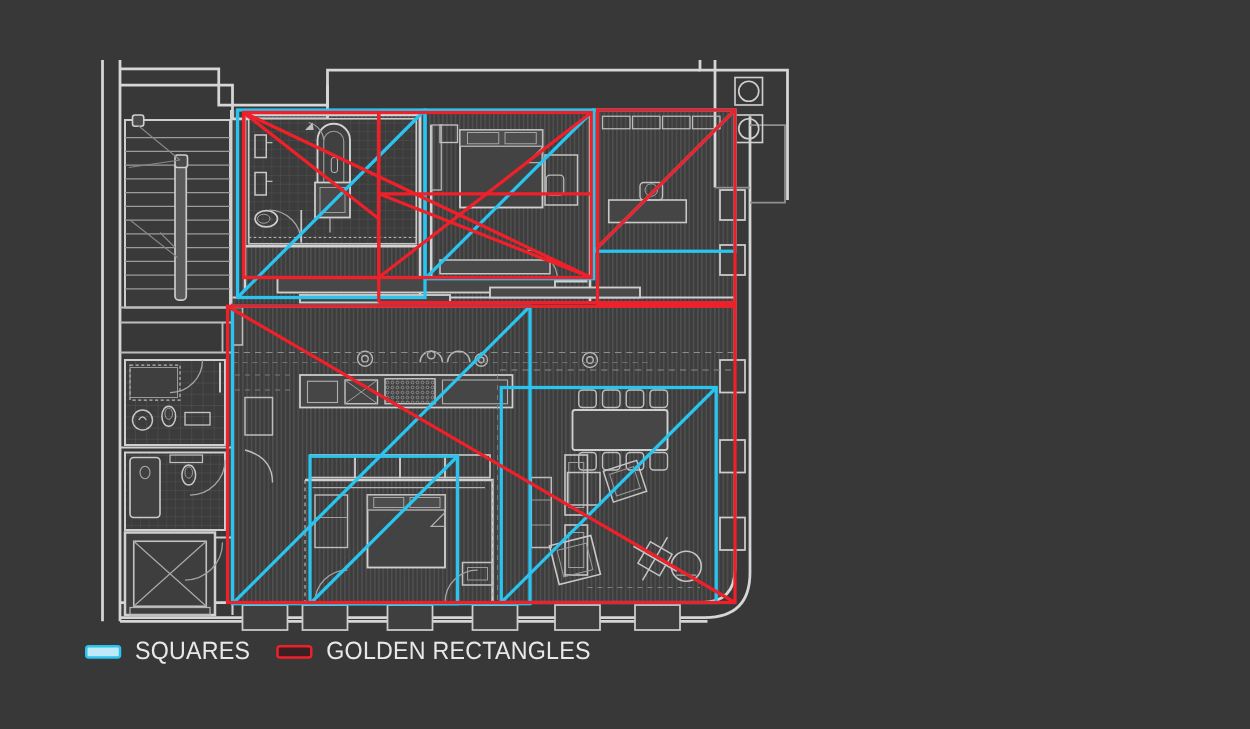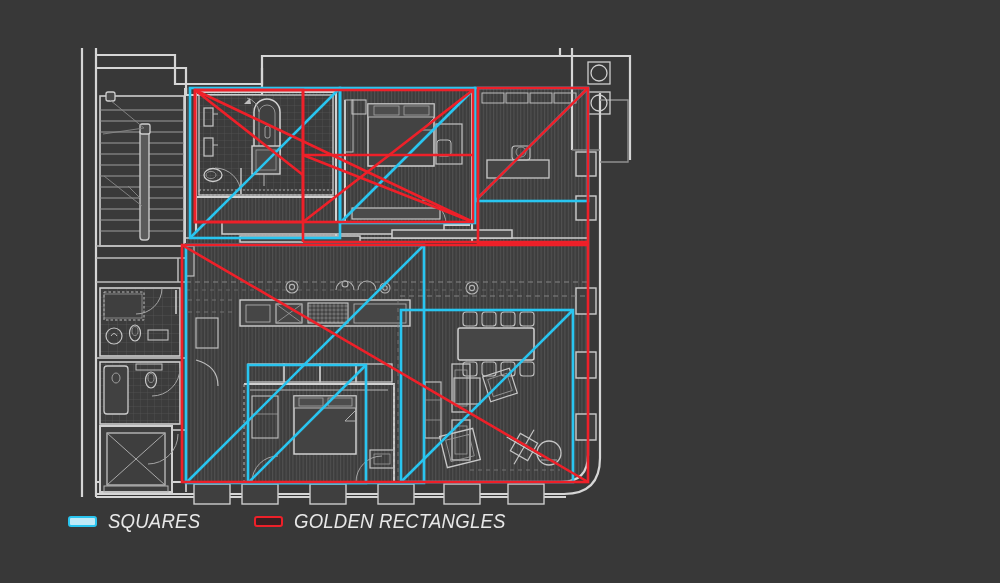--- a/index.html
+++ b/index.html
@@ -4,33 +4,33 @@
 <title>Golden Ratio Floor Plan Analysis</title>
 <style>
   html,body{margin:0;padding:0;}
   body{
     width:1000px;height:583px;
     background:#383838;
     font-family:"Liberation Sans", sans-serif;
     overflow:hidden;
     position:relative;
   }
-  #stage{position:absolute;left:0;top:0;width:1000px;height:583px;font-style:italic;}
+  #stage{position:absolute;left:0;top:0;width:1000px;height:583px;}
   #plan-svg{position:absolute;left:0;top:0;width:1000px;height:583px;display:block;}
 
   
   #legend{
     position:absolute;
     left:68px;top:506px;
     display:flex;align-items:center;
     gap:0px;
     height:30px;
   }
   .legend-item{display:flex;align-items:center;}
-  .legend-item.second{margin-left:47px;}
+  .legend-item.second{margin-left:14px;}
   .swatch{
     width:29px;height:11px;
     border-radius:3px;
     box-sizing:border-box;
     flex:0 0 auto;
   }
   .swatch.cyan{border:2px solid #29c5f0;background:#bfe9f7;}
   .swatch.red{border:2px solid #ee2029;background:#3a2023;}
   .legend-label{
     margin-left:11px;

